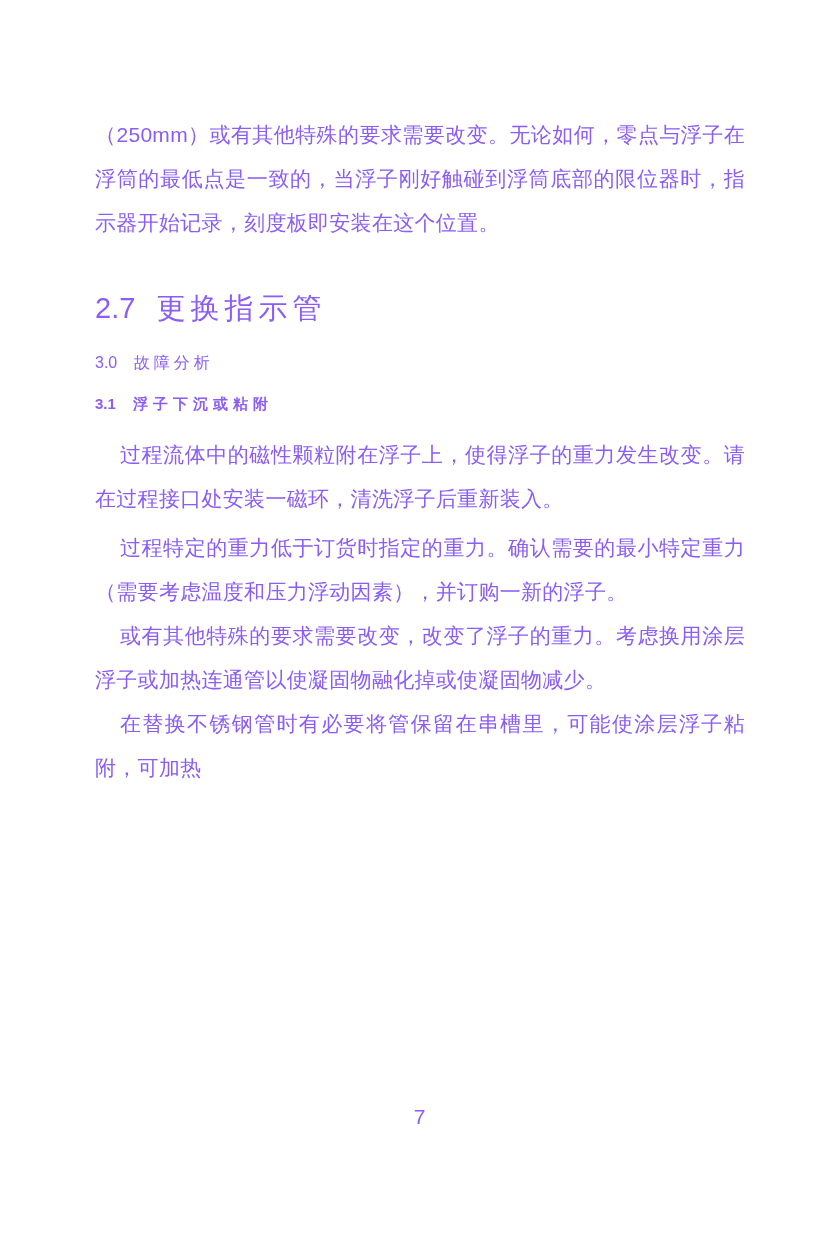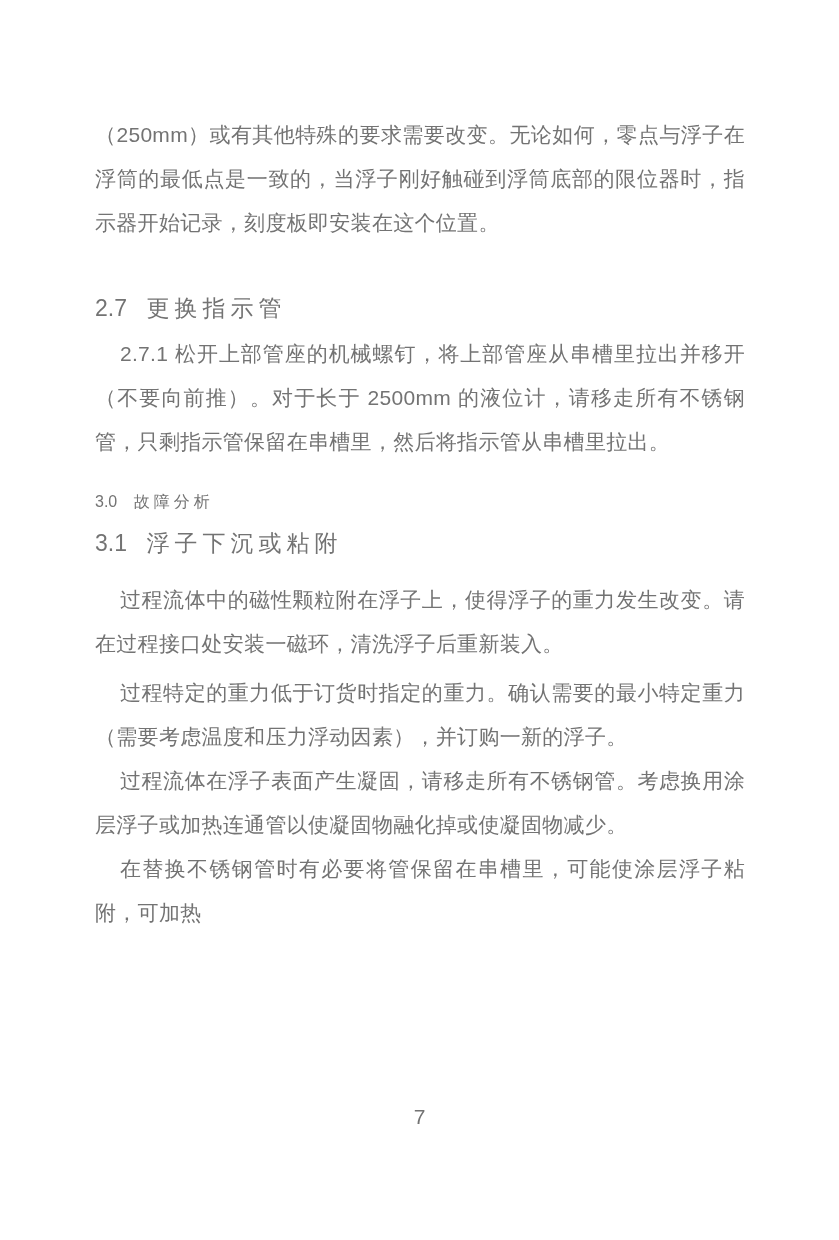--- a/index.html
+++ b/index.html
@@ -2,21 +2,21 @@
 <html><head>
 <meta charset="utf-8">
 <style>
   html, body { margin: 0; padding: 0; background: #e8e8e8; }
   .page {
     position: relative;
     width: 839px;
     height: 1240px;
     margin: 0 auto;
     background: #ffffff;
-    color: #737373;
+    color: #8b5cf6;
     font-family: "Liberation Sans", sans-serif;
     overflow: hidden;
   }
   .content {
     position: absolute;
     left: 95px;
     top: 113px;
     width: 650px;
     text-align: justify;
   }
@@ -27,36 +27,36 @@
     letter-spacing: 0.3px;
   }
   .para.indent { text-indent: 25px; }
   .p-after-heading { margin-top: 7px; }
   .p-after-subheading { margin-top: 5px; }
   .heading { text-align: left; }
   .heading .h-num { display: inline-block; }
   .heading .h-title { margin-left: 13px; letter-spacing: 5px; }
   .h-sect {
     margin: 46px 0 0 0;
-    font-size: 23px;
+    font-size: 29px;
     line-height: 34px;
     font-weight: 400;
   }
   .h-chapter {
     margin: 20px 0 0 0;
     font-size: 16px;
     line-height: 36px;
     font-weight: 400;
   }
   .h-chapter .h-title { margin-left: 12px; letter-spacing: 4px; }
   .h-sub {
-    margin: 6px 0 18px 0;
-    font-size: 23px;
+    margin: 6px 0 12px 0;
+    font-size: 15px;
     line-height: 34px;
-    font-weight: 400;
+    font-weight: 700;
   }
   .footer {
     position: absolute;
     top: 1104px;
     left: 0;
     right: 0;
     text-align: center;
     font-size: 21px;
     line-height: 26px;
   }
@@ -67,38 +67,37 @@
 <div class="page">
   <div class="content">
 
     <p class="para">（250mm）或有其他特殊的要求需要改变。无论如何，零点与浮子在浮筒的最低点是一致的，当浮子刚好触碰到浮筒底部的限位器时，指示器开始记录，刻度板即安装在这个位置。</p>
 
     <h2 class="heading h-sect">
       <span class="h-num">2.7</span>
       <span class="h-title">更换指示管</span>
     </h2>
 
-    <p class="para indent p-after-heading">2.7.1 松开上部管座的机械螺钉，将上部管座从串槽里拉出并移开（不要向前推）。对于长于 2500mm 的液位计，请移走所有不锈钢管，只剩指示管保留在串槽里，然后将指示管从串槽里拉出。</p>
 
 
 
     <h2 class="heading h-chapter">
       <span class="h-num">3.0</span>
       <span class="h-title">故障分析</span>
     </h2>
 
     <h3 class="heading h-sub">
       <span class="h-num">3.1</span>
       <span class="h-title">浮子下沉或粘附</span>
     </h3>
 
     <p class="para indent">过程流体中的磁性颗粒附在浮子上，使得浮子的重力发生改变。请在过程接口处安装一磁环，清洗浮子后重新装入。</p>
 
     <p class="para indent p-after-subheading">过程特定的重力低于订货时指定的重力。确认需要的最小特定重力（需要考虑温度和压力浮动因素），并订购一新的浮子。</p>
 
-    <p class="para indent">过程流体在浮子表面产生凝固，请移走所有不锈钢管。考虑换用涂层浮子或加热连通管以使凝固物融化掉或使凝固物减少。</p>
+    <p class="para indent">或有其他特殊的要求需要改变，改变了浮子的重力。考虑换用涂层浮子或加热连通管以使凝固物融化掉或使凝固物减少。</p>
 
     <p class="para indent">在替换不锈钢管时有必要将管保留在串槽里，可能使涂层浮子粘附，可加热</p>
 
   </div>
 
   <div class="footer">7</div>
 </div>
 
 </body></html>

